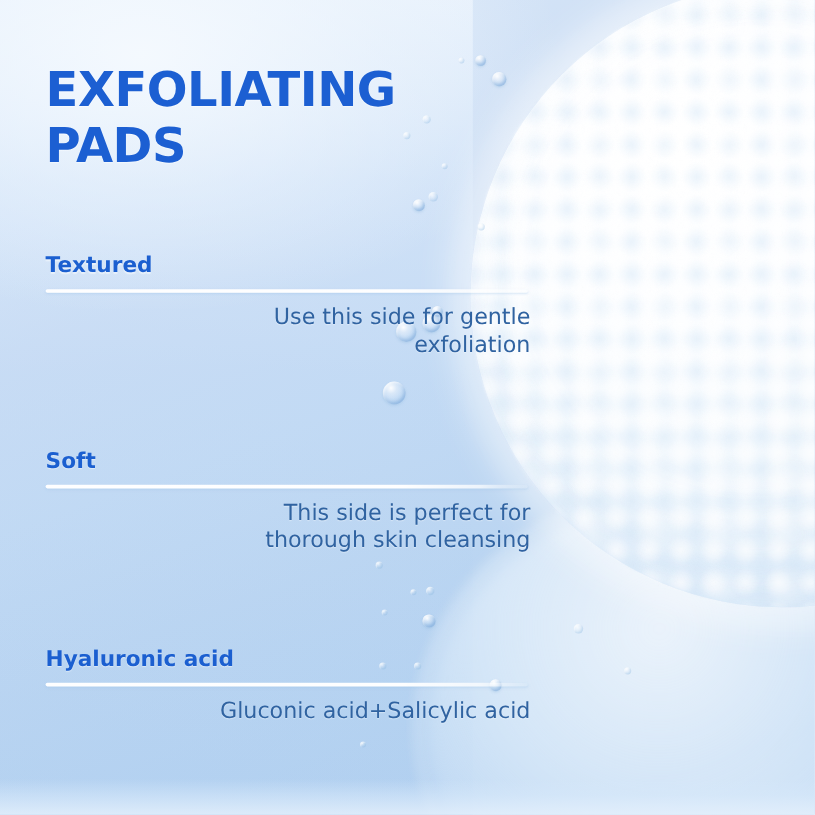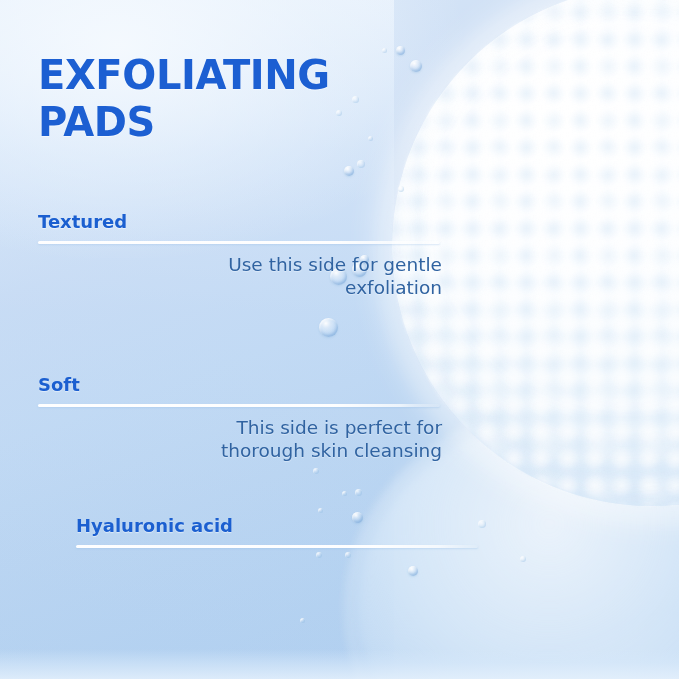--- a/index.html
+++ b/index.html
@@ -233,21 +233,21 @@
     line-height: 1.26;
     color: #3063a1;
     margin: 0;
     text-shadow: 0 1px 1px rgba(255,255,255,0.42);
     white-space: pre-line;
     text-align: right;
   }
 
   #f0 { top: 212px; }
   #f1 { top: 375px; }
-  #f2 { top: 516px; margin-left: 38px; }
+  #f2 { top: 540px; }
 </style>
 </head>
 <body>
 
 <div id="canvas">
 
   <div class="bg-base"></div>
   <div class="bg-left-wash"></div>
   <div class="bg-top-glow"></div>
 
@@ -305,16 +305,17 @@
     <div class="feature" id="f1">
       <div class="feature-title">Soft</div>
       <div class="divider"></div>
       <div class="feature-desc">This side is perfect for
 thorough skin cleansing</div>
     </div>
 
     <div class="feature" id="f2">
       <div class="feature-title">Hyaluronic acid</div>
       <div class="divider"></div>
+      <div class="feature-desc">Gluconic acid+Salicylic acid</div>
     </div>
 
   </div>
 </div>
 
 </body></html>

